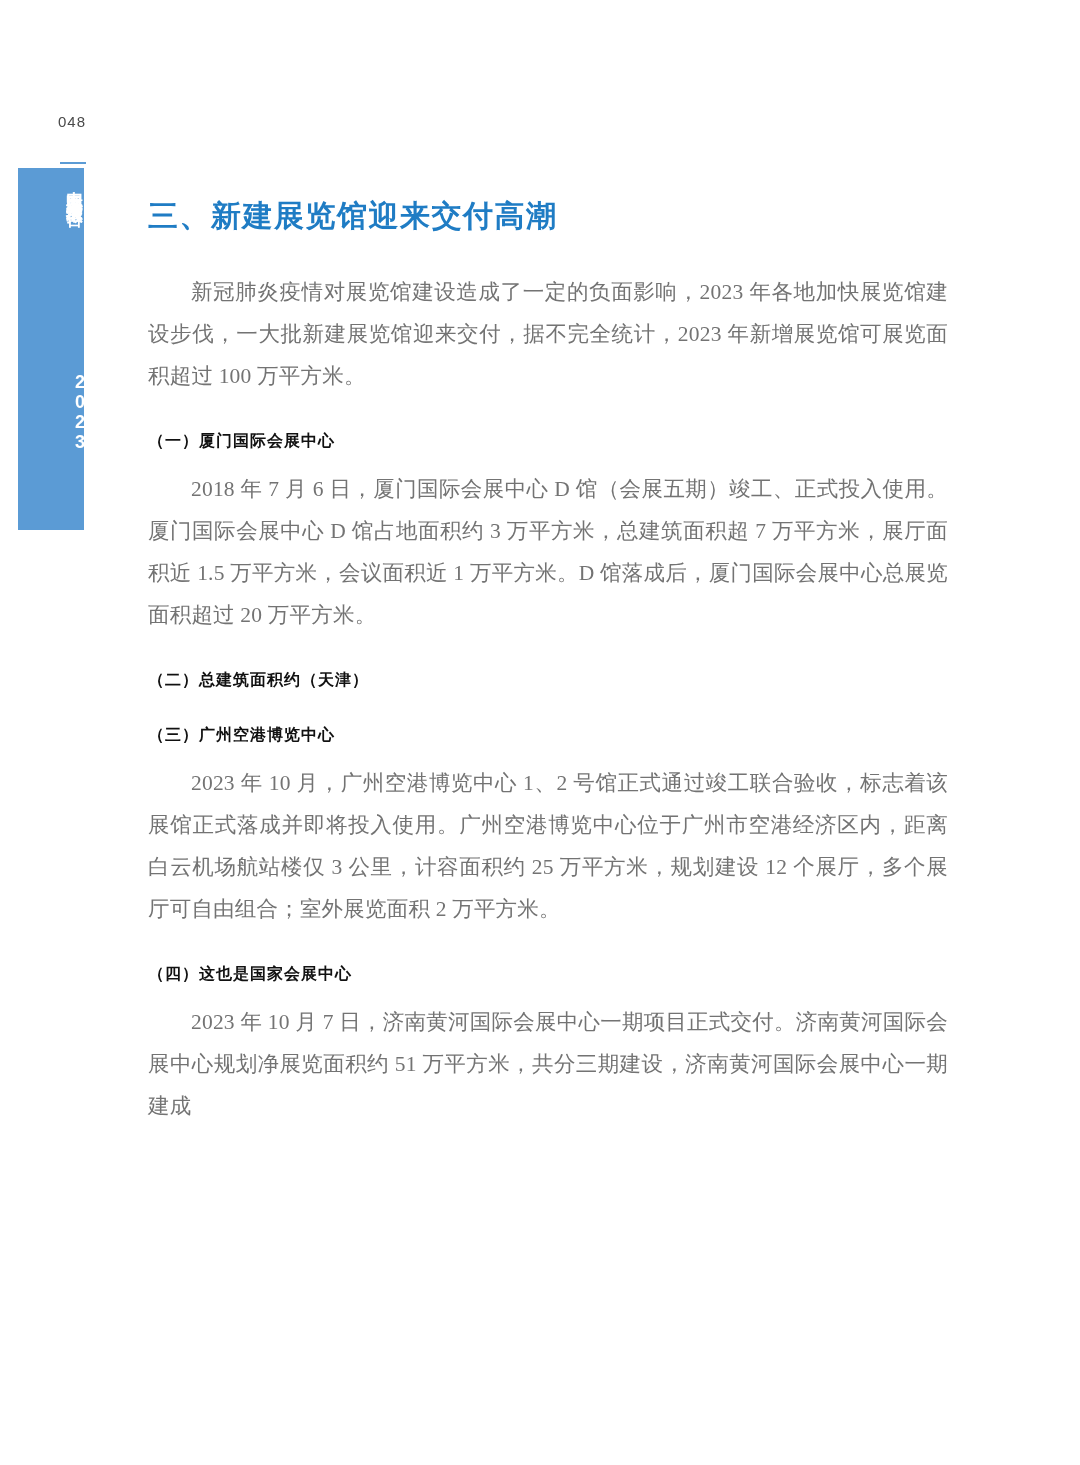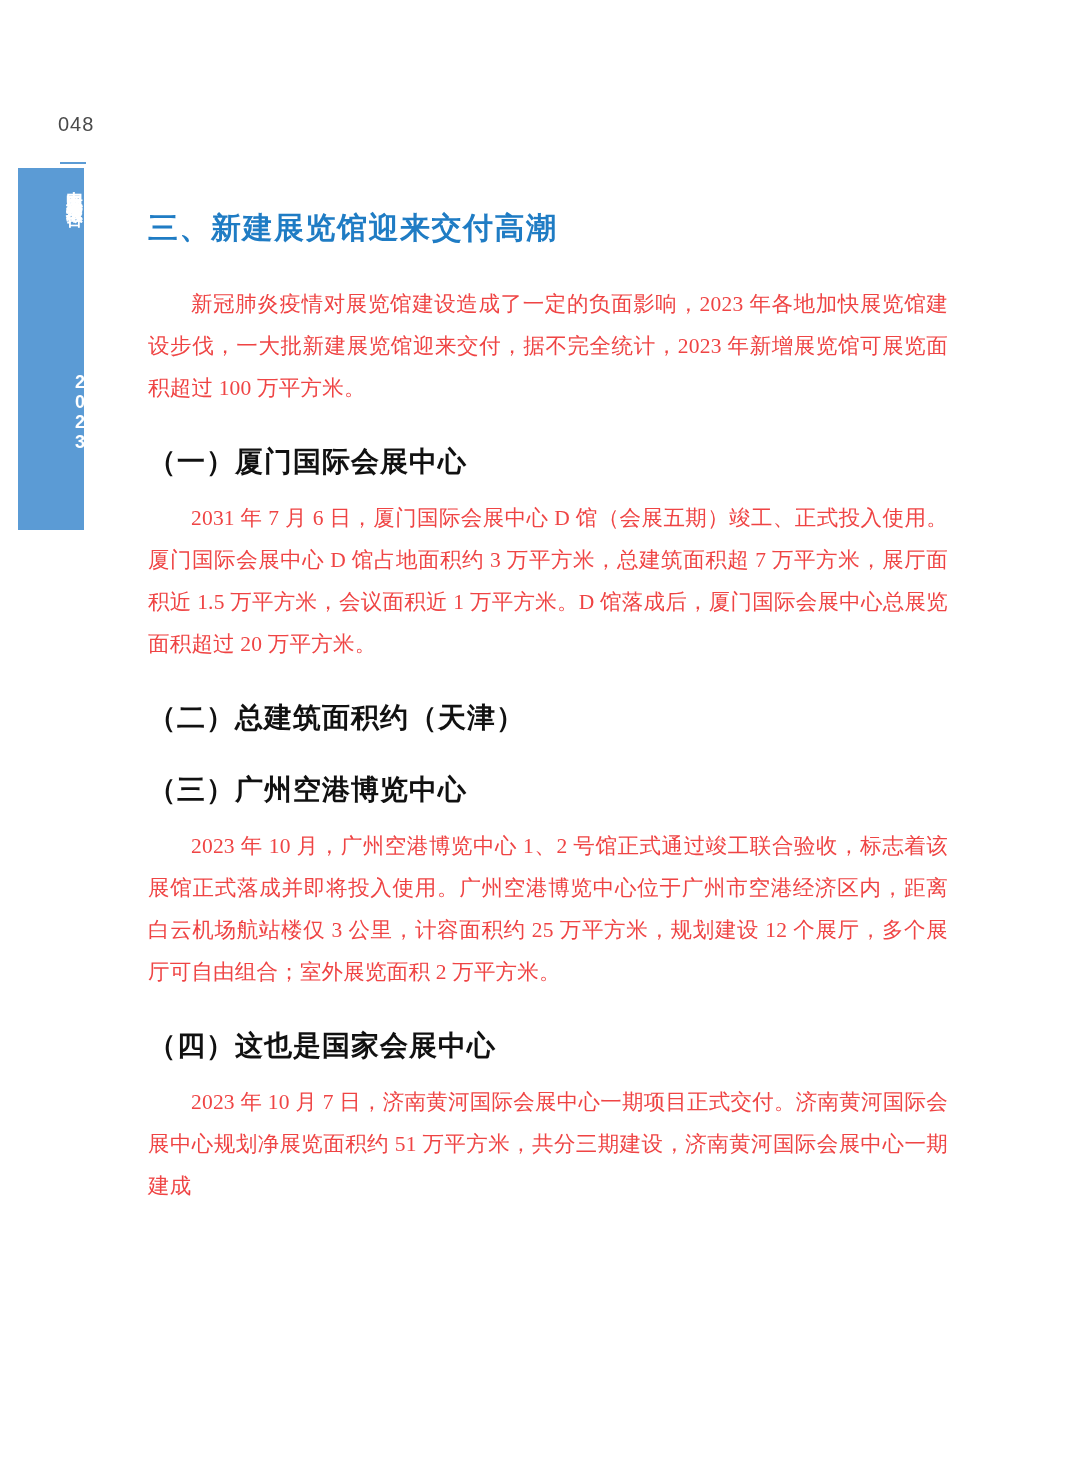--- a/index.html
+++ b/index.html
@@ -15,21 +15,21 @@
     color: #1a1a1a;
     overflow: hidden;
   }
 
   
   .page-number {
     position: absolute;
     left: 58px;
     top: 113px;
     font-family: "Liberation Sans", sans-serif;
-    font-size: 20px;
+    font-size: 15px;
     letter-spacing: 1px;
     color: #4a4a4a;
   }
   .side-rule {
     position: absolute;
     left: 60px;
     top: 162px;
     width: 26px;
     height: 2px;
     background: #5b9bd5;
@@ -70,68 +70,67 @@
     text-orientation: upright;
     letter-spacing: 0px;
   }
 
   
   .content {
     position: absolute;
     left: 148px;
     top: 196px;
     width: 800px;
-    margin-top: 12px;
   }
 
   h1.section-title {
     margin: 0 0 34px 0;
     font-family: "Liberation Sans", sans-serif;
     font-size: 30px;
     font-weight: 700;
     color: #1f7cc4;
     letter-spacing: 1.5px;
   }
 
   h2.sub-title {
     margin: 34px 0 16px 0;
     font-family: Liberation Sans, sans-serif;
-    font-size: 28px;
+    font-size: 16px;
     font-weight: 700;
     color: #111111;
     letter-spacing: 1px;
   }
 
   p.para {
     margin: 0 0 4px 0;
     font-size: 21.5px;
     line-height: 42px;
     text-align: justify;
     text-indent: 2em;
     letter-spacing: 0.2px;
-    color: #ef4444;
+    color: #737373;
   }
 </style>
 </head>
 <body>
 
 <div class="side-tab"></div>
 <div class="side-rule"></div>
 <div class="page-number">048</div>
 <div class="side-title">中国展览经济发展报告</div>
 <div class="side-year">2023</div>
 
 <div class="content">
 
   <h1 class="section-title">三、新建展览馆迎来交付高潮</h1>
 
   <p class="para">新冠肺炎疫情对展览馆建设造成了一定的负面影响，2023 年各地加快展览馆建设步伐，一大批新建展览馆迎来交付，据不完全统计，2023 年新增展览馆可展览面积超过 100 万平方米。</p>
 
   <h2 class="sub-title">（一）厦门国际会展中心</h2>
-  <p class="para">2031 年 7 月 6 日，厦门国际会展中心 D 馆（会展五期）竣工、正式投入使用。厦门国际会展中心 D 馆占地面积约 3 万平方米，总建筑面积超 7 万平方米，展厅面积近 1.5 万平方米，会议面积近 1 万平方米。D 馆落成后，厦门国际会展中心总展览面积超过 20 万平方米。</p>
+  <p class="para">2018 年 7 月 6 日，厦门国际会展中心 D 馆（会展五期）竣工、正式投入使用。厦门国际会展中心 D 馆占地面积约 3 万平方米，总建筑面积超 7 万平方米，展厅面积近 1.5 万平方米，会议面积近 1 万平方米。D 馆落成后，厦门国际会展中心总展览面积超过 20 万平方米。</p>
 
   <h2 class="sub-title">（二）总建筑面积约（天津）</h2>
 
   <h2 class="sub-title">（三）广州空港博览中心</h2>
   <p class="para">2023 年 10 月，广州空港博览中心 1、2 号馆正式通过竣工联合验收，标志着该展馆正式落成并即将投入使用。广州空港博览中心位于广州市空港经济区内，距离白云机场航站楼仅 3 公里，计容面积约 25 万平方米，规划建设 12 个展厅，多个展厅可自由组合；室外展览面积 2 万平方米。</p>
 
   <h2 class="sub-title">（四）这也是国家会展中心</h2>
   <p class="para">2023 年 10 月 7 日，济南黄河国际会展中心一期项目正式交付。济南黄河国际会展中心规划净展览面积约 51 万平方米，共分三期建设，济南黄河国际会展中心一期建成</p>
 
 </div>

